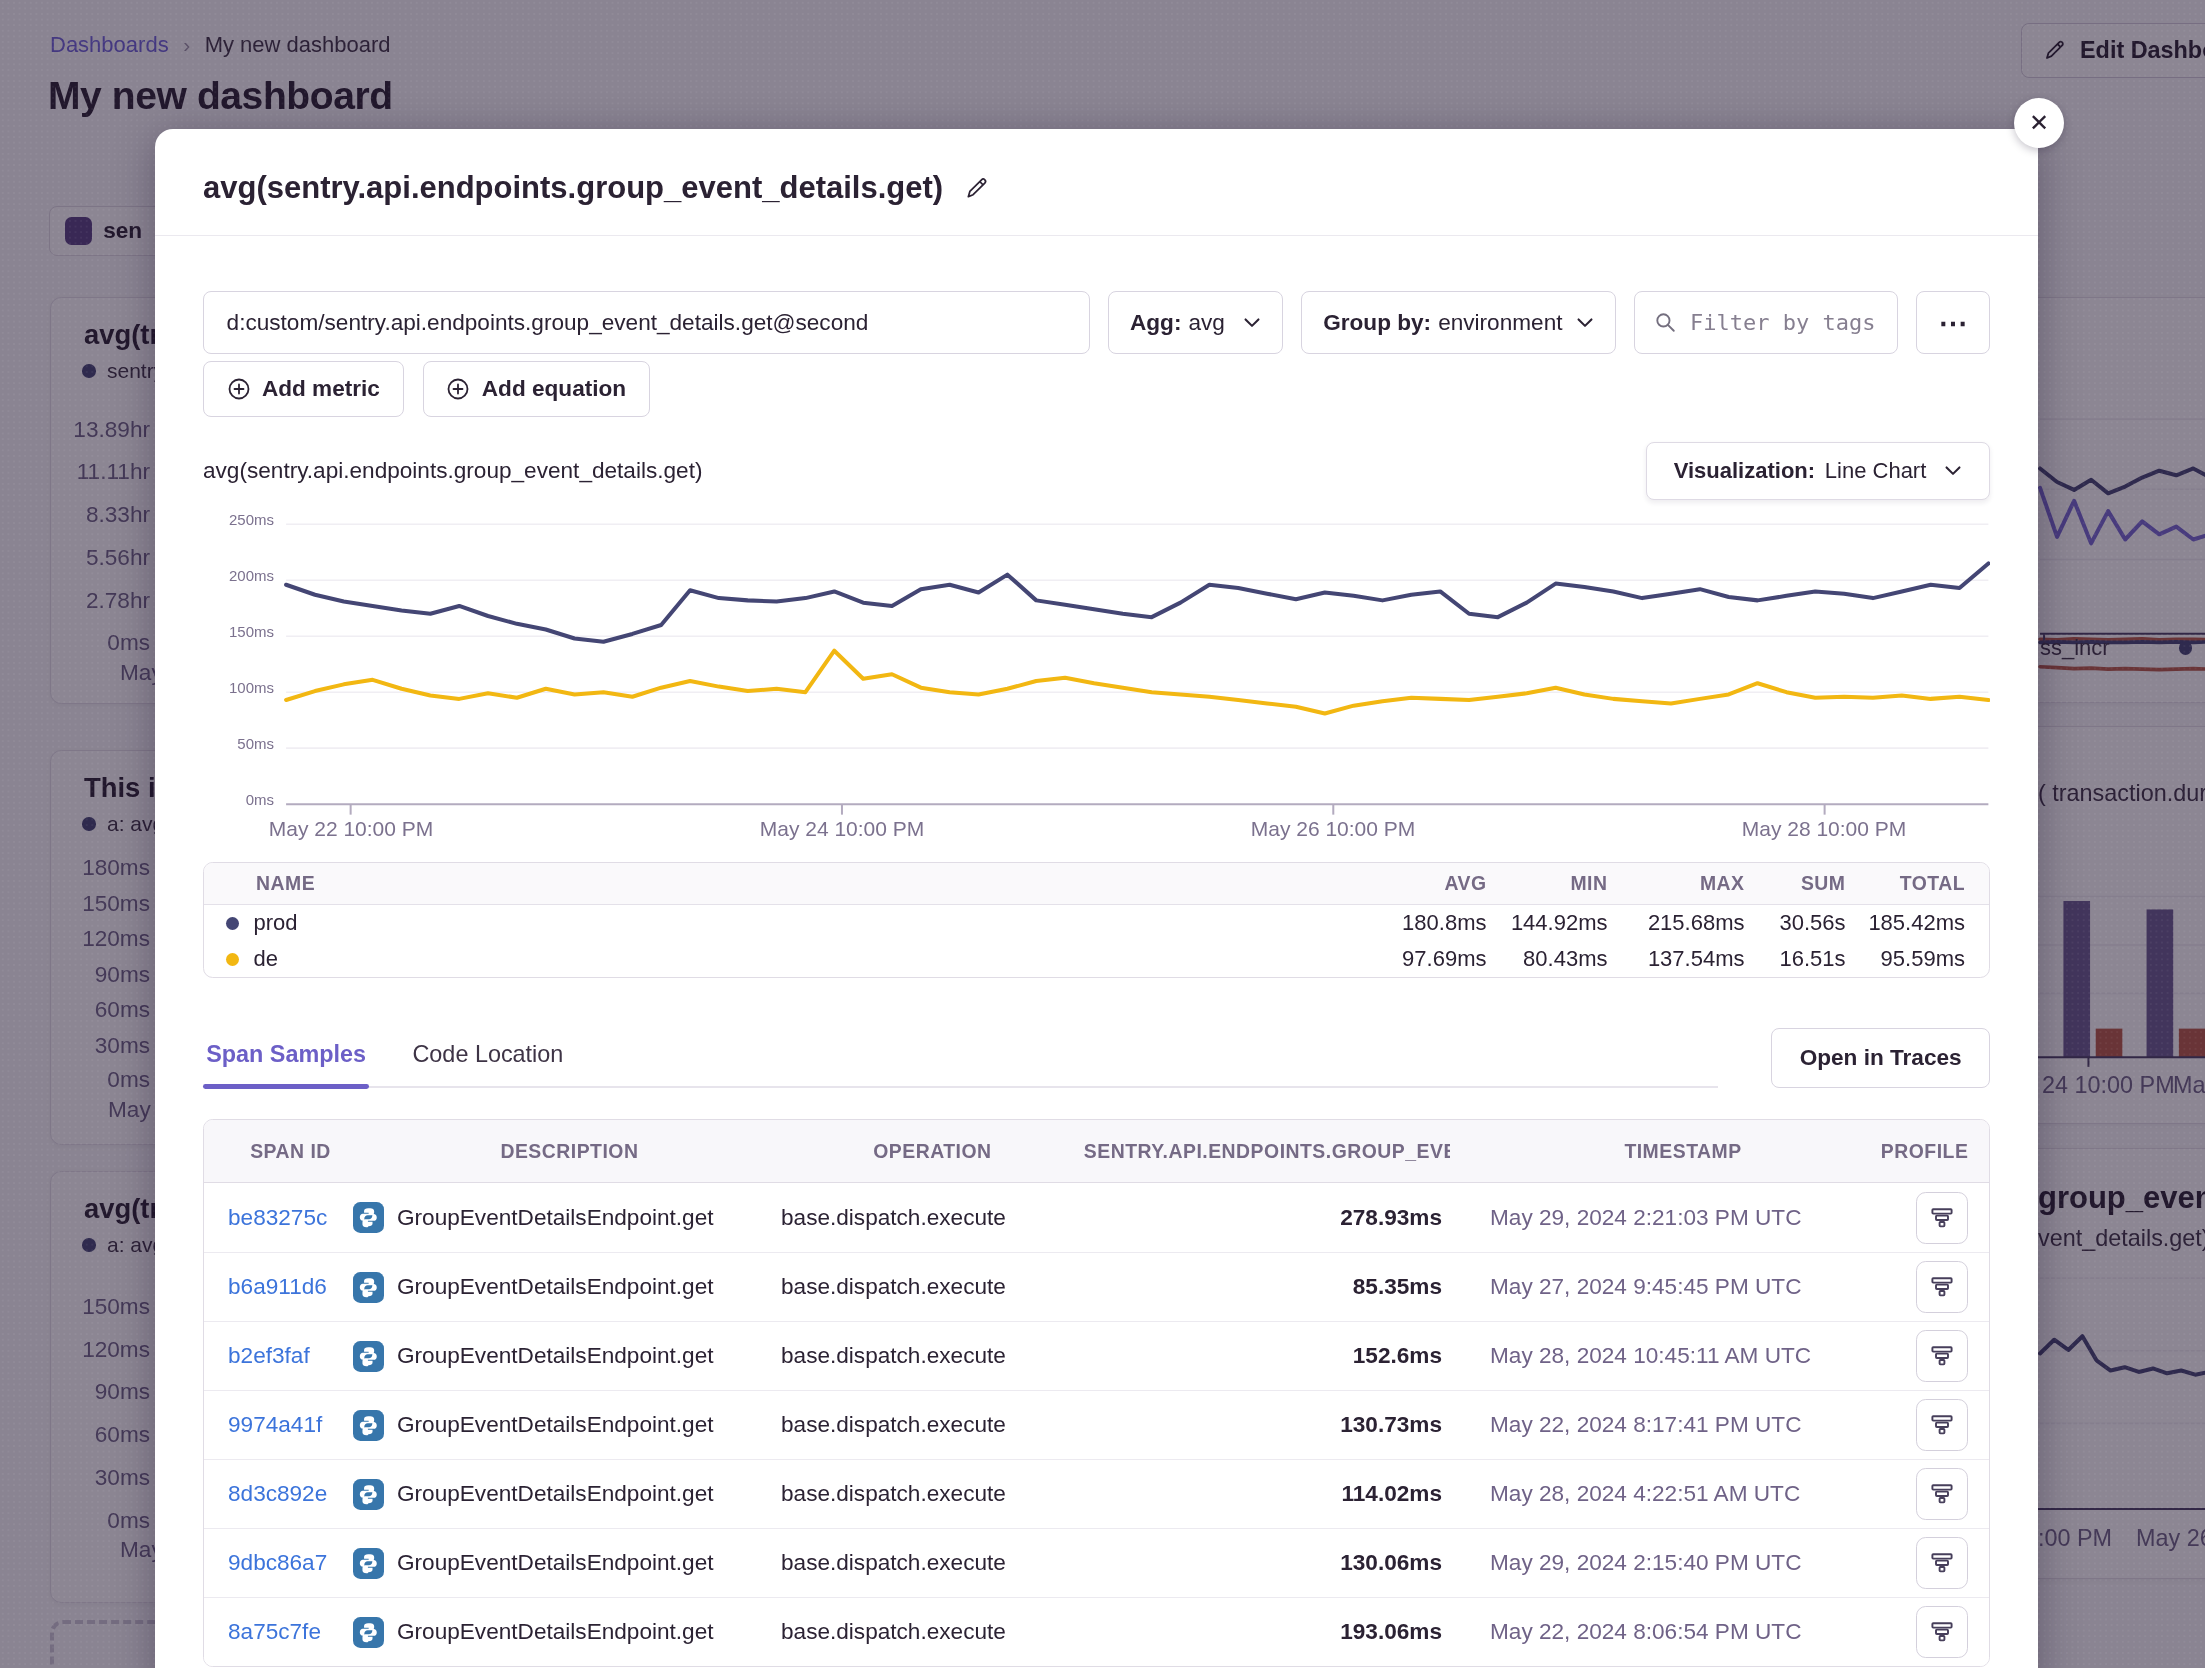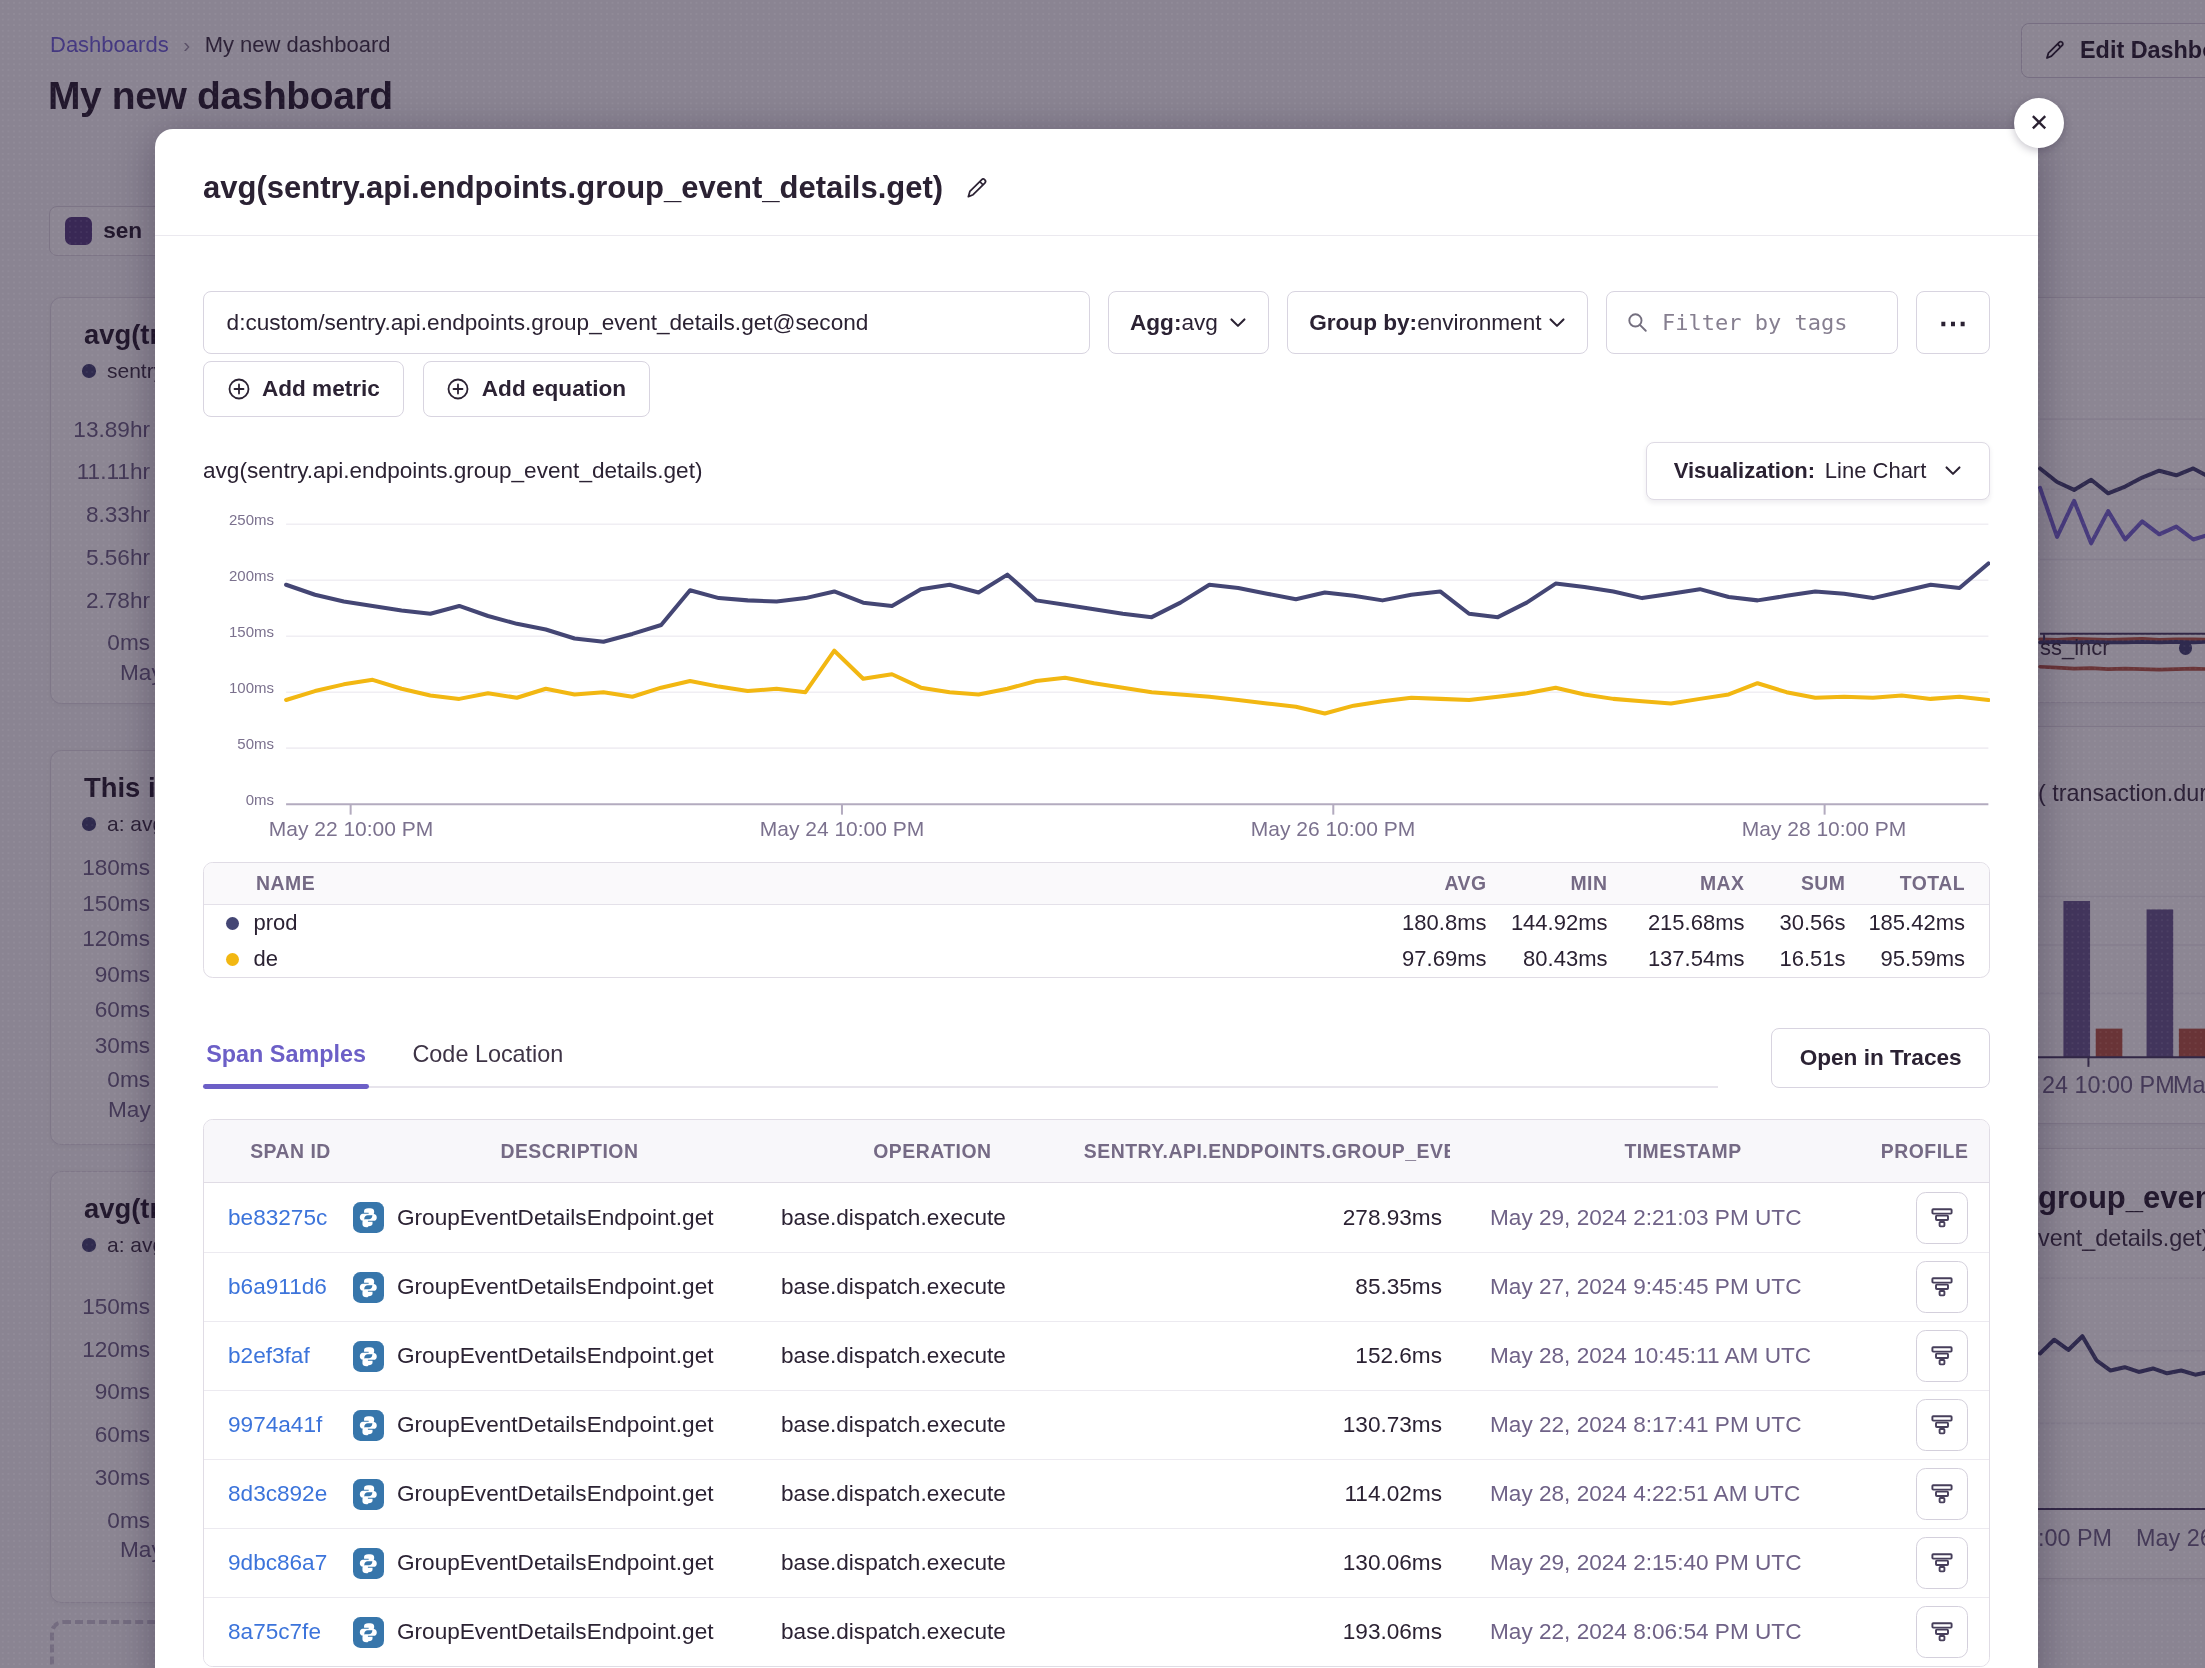--- a/index.html
+++ b/index.html
@@ -40,21 +40,21 @@
 
   
   .modal { position:absolute; left:155px; top:129px; width:1883px; height:1561px; background:#fff; border-radius:18px; z-index:10; box-shadow:0 8px 40px rgba(20,10,40,0.35); overflow:hidden; }
   .modal-close { position:absolute; left:2014px; top:98px; width:50px; height:50px; border-radius:50%; background:#fff; z-index:12; border:none; box-shadow:0 2.4px 8px rgba(20,10,40,0.25); font-size:24px; color:#2b2233; display:flex; align-items:center; justify-content:center; cursor:pointer; }
 
   .modal-header { padding:40px 48px 29px; border-bottom:1.2px solid #ebe9ef; display:flex; align-items:center; gap:21px; }
   .modal-header h2 { font-size:31px; font-weight:700; color:#2b2233; line-height:37px; }
 
   .query-row { margin:55px 48px 0; display:flex; gap:18px; height:63px; }
   .metric-input { width:887px; border:1.2px solid #d8d4e0; border-radius:8px; display:flex; align-items:center; padding:0 22.6px; font-size:22.6px; color:#2b2233; white-space:nowrap; overflow:hidden; }
-  .dd { background:#fff; border:1.2px solid #d8d4e0; border-radius:8px; display:flex; align-items:center; gap:0; padding:0 21px; font-size:22.6px; color:#2b2233; white-space:nowrap; cursor:pointer; }
+  .dd { background:#fff; border:1.2px solid #d8d4e0; border-radius:8px; display:flex; align-items:center; gap:7px; padding:0 21px; font-size:22.6px; color:#2b2233; white-space:nowrap; cursor:pointer; }
   .dd b { font-weight:700; }
   .filter-input { flex:1; border:1.2px solid #d8d4e0; border-radius:8px; display:flex; align-items:center; gap:13px; padding:0 19.4px; overflow:hidden; }
   .filter-input .ph { font-family:"DejaVu Sans Mono", monospace; font-size:22px; color:#867f90; white-space:nowrap; }
   .more { width:74px; border:1.2px solid #d8d4e0; background:#fff; border-radius:8px; font-size:29px; font-weight:700; color:#2b2233; cursor:pointer; line-height:0; }
 
   .add-row { margin:6.5px 48px 0; display:flex; gap:19.4px; }
   .add-btn { height:56px; background:#fff; border:1.2px solid #d8d4e0; border-radius:8px; display:flex; align-items:center; gap:11.3px; padding:0 22.6px; font-size:22.6px; font-weight:700; color:#2b2233; cursor:pointer;text-align:right; }
 
   .chart-head { margin:24px 48px 0; display:flex; align-items:center; justify-content:space-between; height:60px; }
   .chart-label { font-size:22.6px; color:#2b2233; }
@@ -89,21 +89,21 @@
   .smp-head > div { padding-left:4.8px; white-space:nowrap; overflow:hidden;text-align:center; }
   .smp-head .h-span { padding-left:24px; }
   .smp-head .h-val { text-align:right; padding-right:8px; }
   .smp-head .h-prof { text-align:right; padding-right:26px; }
   .smp-row { height:69px; border-top:1.2px solid #eceaf0; font-size:22.6px; background:#fff; }
   .smp-row:first-child { border-top:none; }
   .smp-row .c-span { padding-left:24px; color:#3c74db; cursor:pointer; }
   .smp-row .c-desc { display:flex; align-items:center; gap:13px; color:#2b2233; white-space:nowrap; overflow:hidden; }
   .py-icon { width:31px; height:31px; border-radius:7.3px; background:#3776ab; flex:none; display:flex; align-items:center; justify-content:center; }
   .smp-row .c-op { color:#2b2233; }
-  .smp-row .c-val { text-align:right; padding-right:8px; color:#2b2233; }
+  .smp-row .c-val { text-align:right; padding-right:8px; color:#2b2233;font-weight:bold; }
   .smp-row .c-ts { color:#6f6287; padding-left:40px; white-space:nowrap; }
   .smp-row .c-prof { display:flex; justify-content:flex-end; padding-right:21px; }
   .prof-btn { width:52px; height:52px; border:1.2px solid #d4d0dc; border-radius:9.7px; background:#fff; display:flex; align-items:center; justify-content:center; cursor:pointer; }
 
   .icon { flex:none; display:inline-flex; }
 </style>
 </head>
 <body>
 
 <div class="stage">

